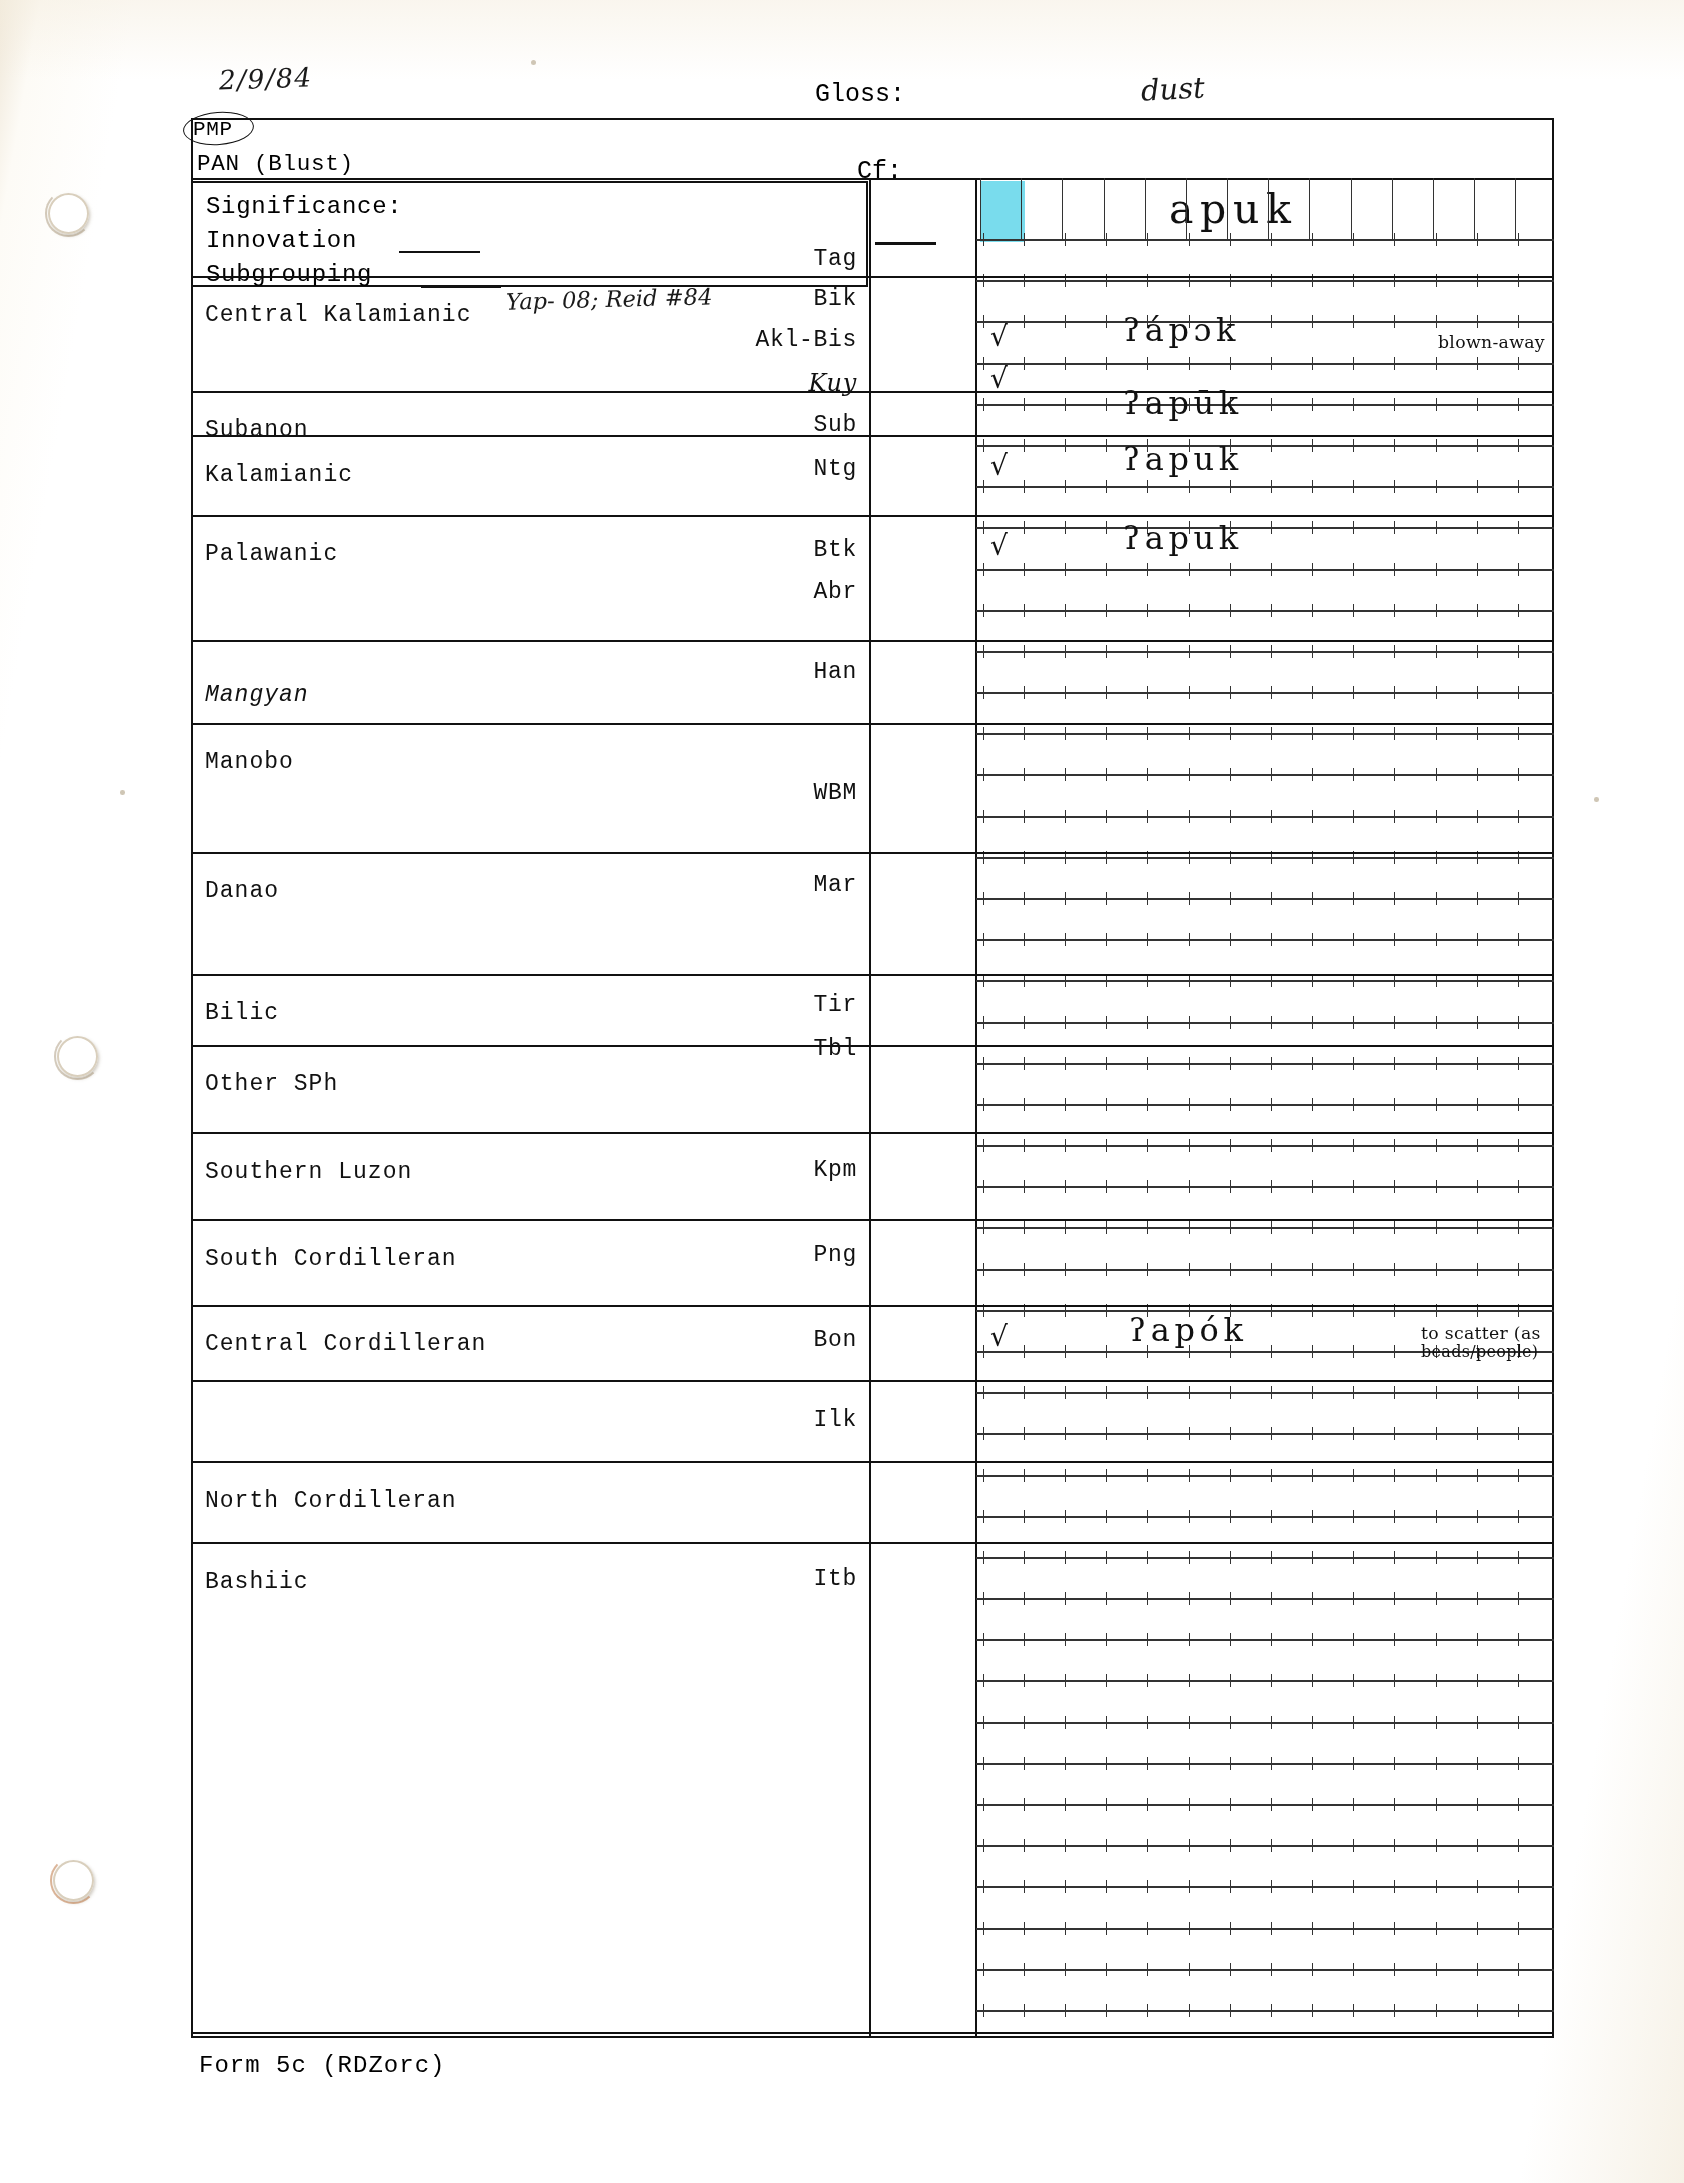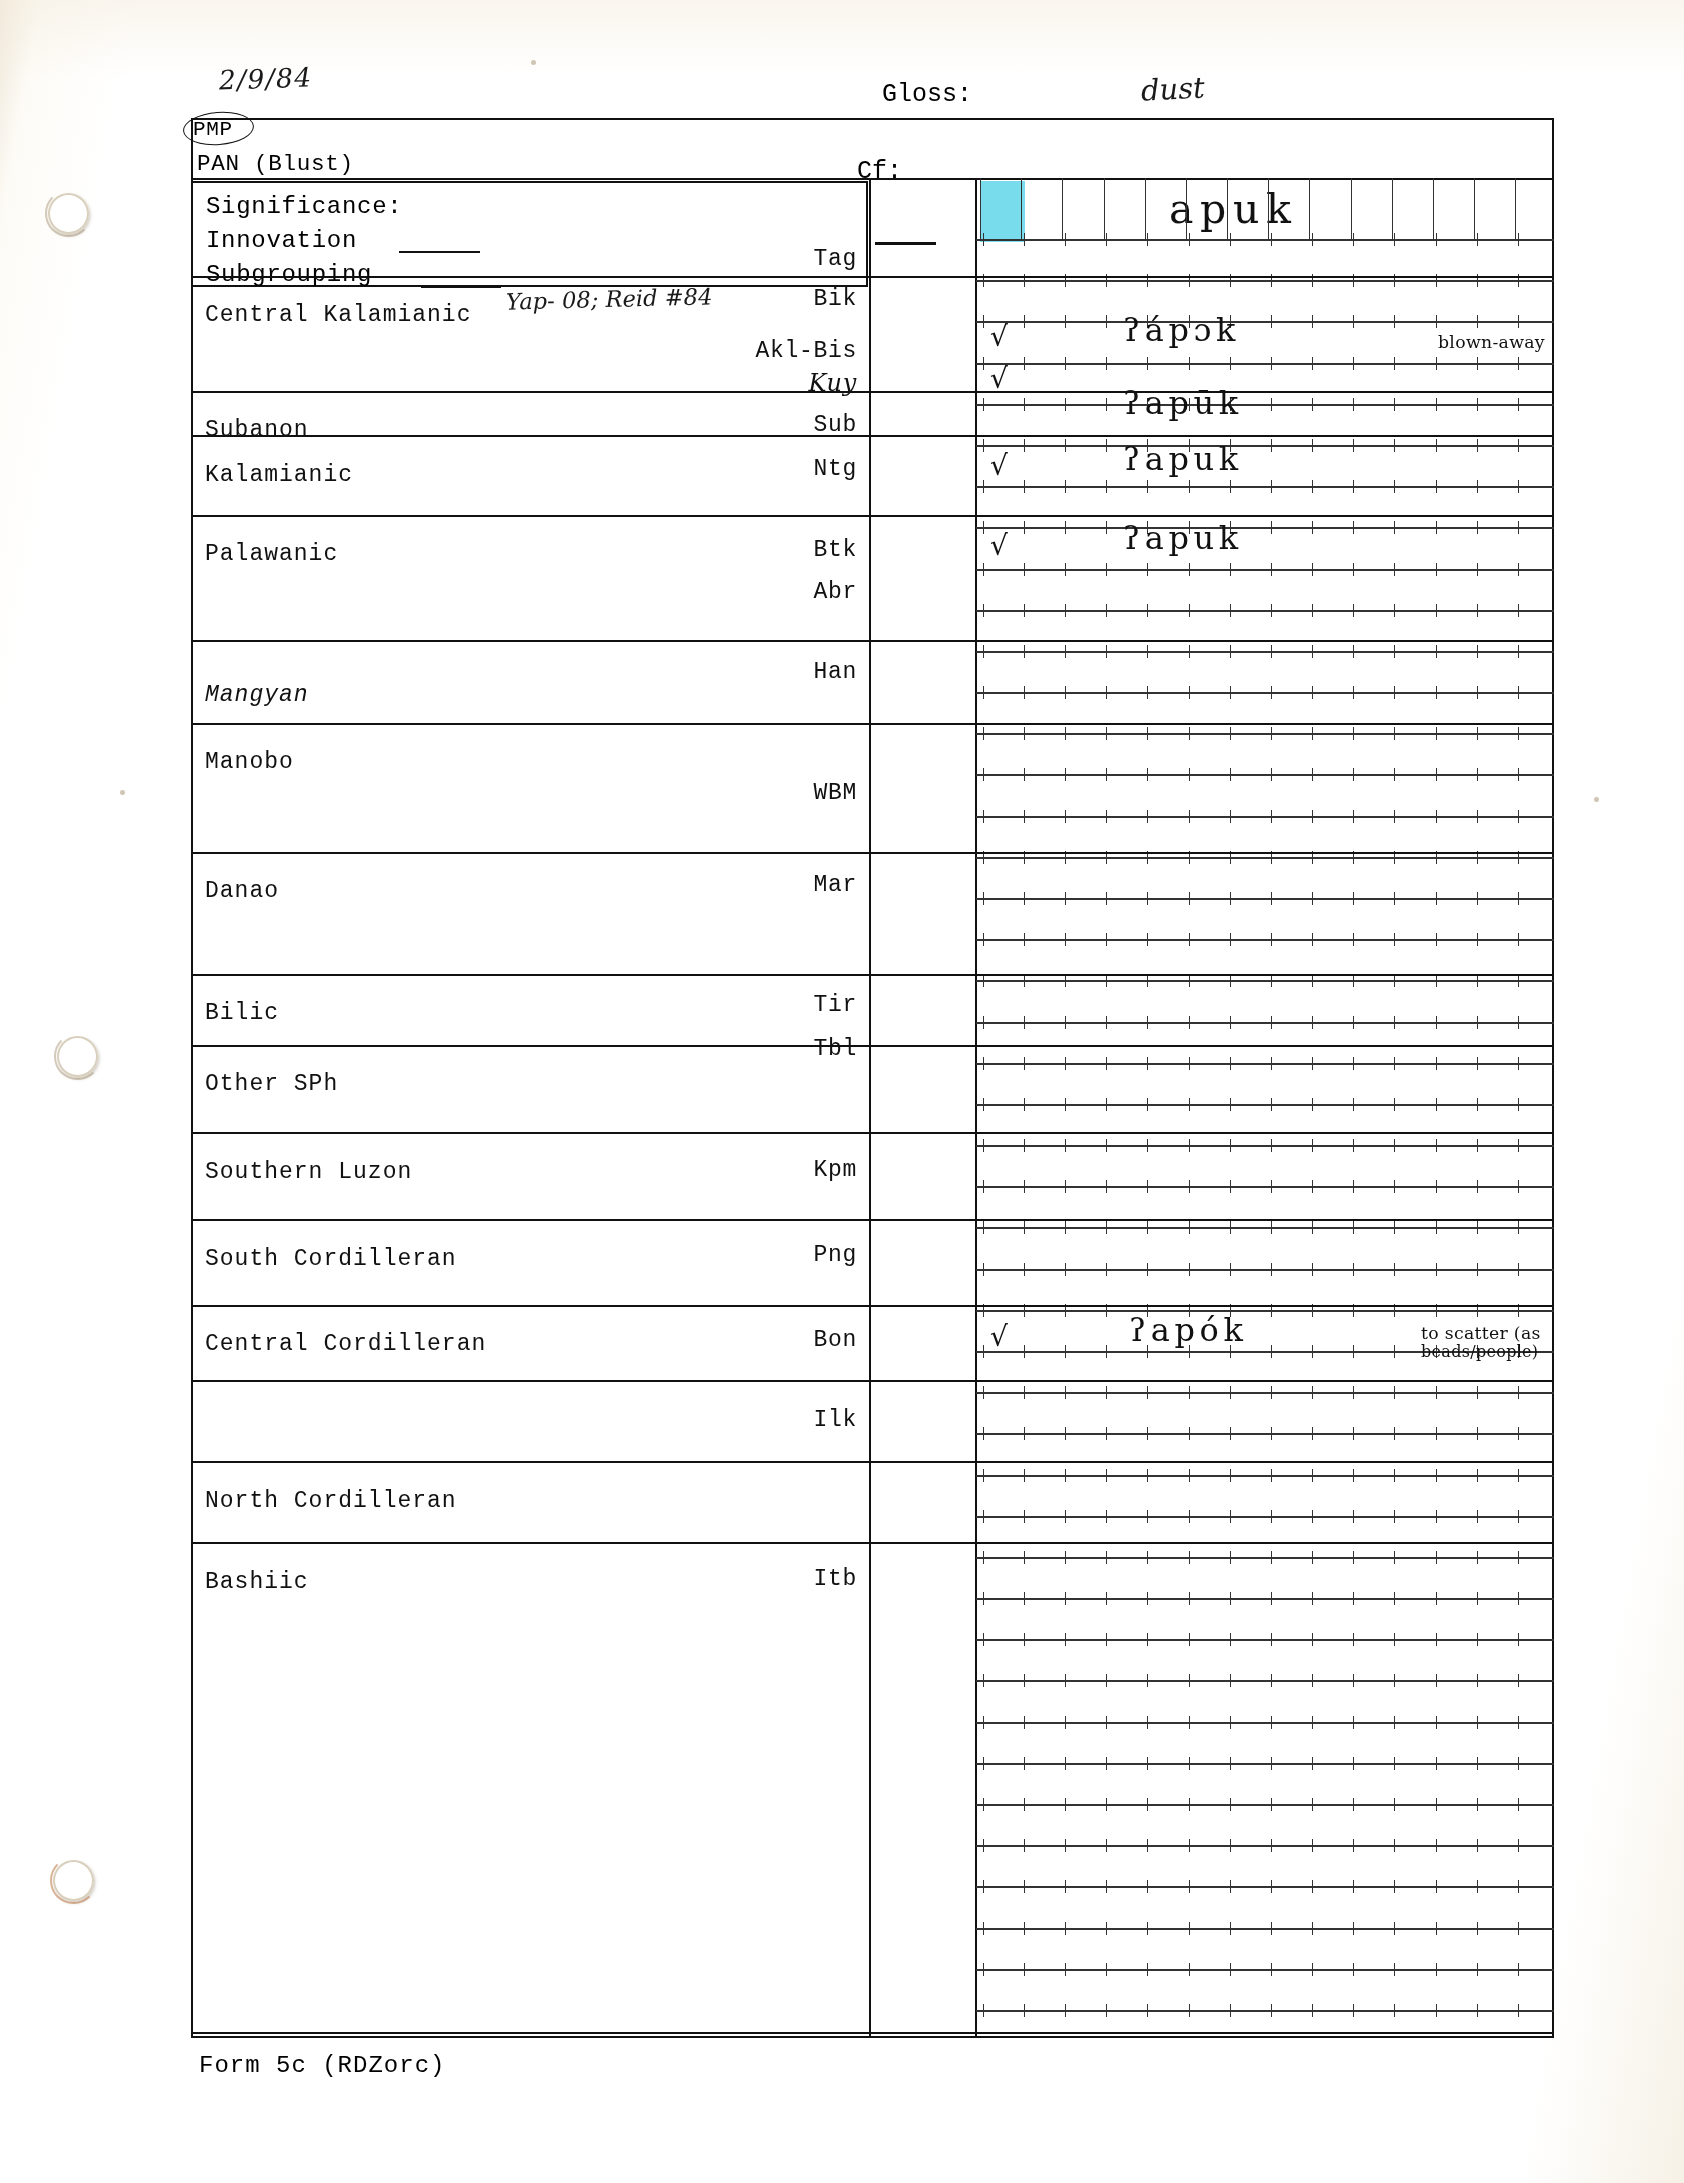--- a/index.html
+++ b/index.html
@@ -85,21 +85,21 @@
     position: absolute;
     left: 197px; top: 151px;
     font-size: 22.6px;
     font-family: "Liberation Mono", monospace;
     letter-spacing: 0.7px;
     white-space: nowrap;
   }
 
   #gloss-label {
     position: absolute;
-    left: 882px; top: 80px;
+    left: 815px; top: 80px;
     font-size: 25px;
     font-family: "Liberation Mono", monospace;
   }
   #gloss-rule {
     position: absolute;
     left: 983px; top: 118px;
     width: 292px; height: 2px;
     background: #111;
   }
   #gloss-value {
@@ -1048,21 +1048,21 @@
     <div class="grow-sep" style="top: 1380px;"></div>
     <div class="grow-sep" style="top: 1461px;"></div>
     <div class="group-label" style="top: 1488px;">North Cordilleran</div>
     <div class="grow-sep" style="top: 1542px;"></div>
     <div class="group-label" style="top: 1569px;">Bashiic</div>
     <div class="grow-sep" style="top: 2032px;"></div>
   </div>
 <div id="codes-layer">
     <div class="code-label" style="top: 246px;">Tag</div>
     <div class="code-label" style="top: 286px;">Bik</div>
-    <div class="code-label" style="top: 338px;">Akl-Bis</div>
+    <div class="code-label" style="top: 327px;">Akl-Bis</div>
     <div class="code-label hand-code" style="top: 369px;">Kuy</div>
     <div class="code-label" style="top: 412px;">Sub</div>
     <div class="code-label" style="top: 456px;">Ntg</div>
     <div class="code-label" style="top: 537px;">Btk</div>
     <div class="code-label" style="top: 579px;">Abr</div>
     <div class="code-label" style="top: 659px;">Han</div>
     <div class="code-label" style="top: 780px;">WBM</div>
     <div class="code-label" style="top: 872px;">Mar</div>
     <div class="code-label" style="top: 992px;">Tir</div>
     <div class="code-label" style="top: 1036px;">Tbl</div>

